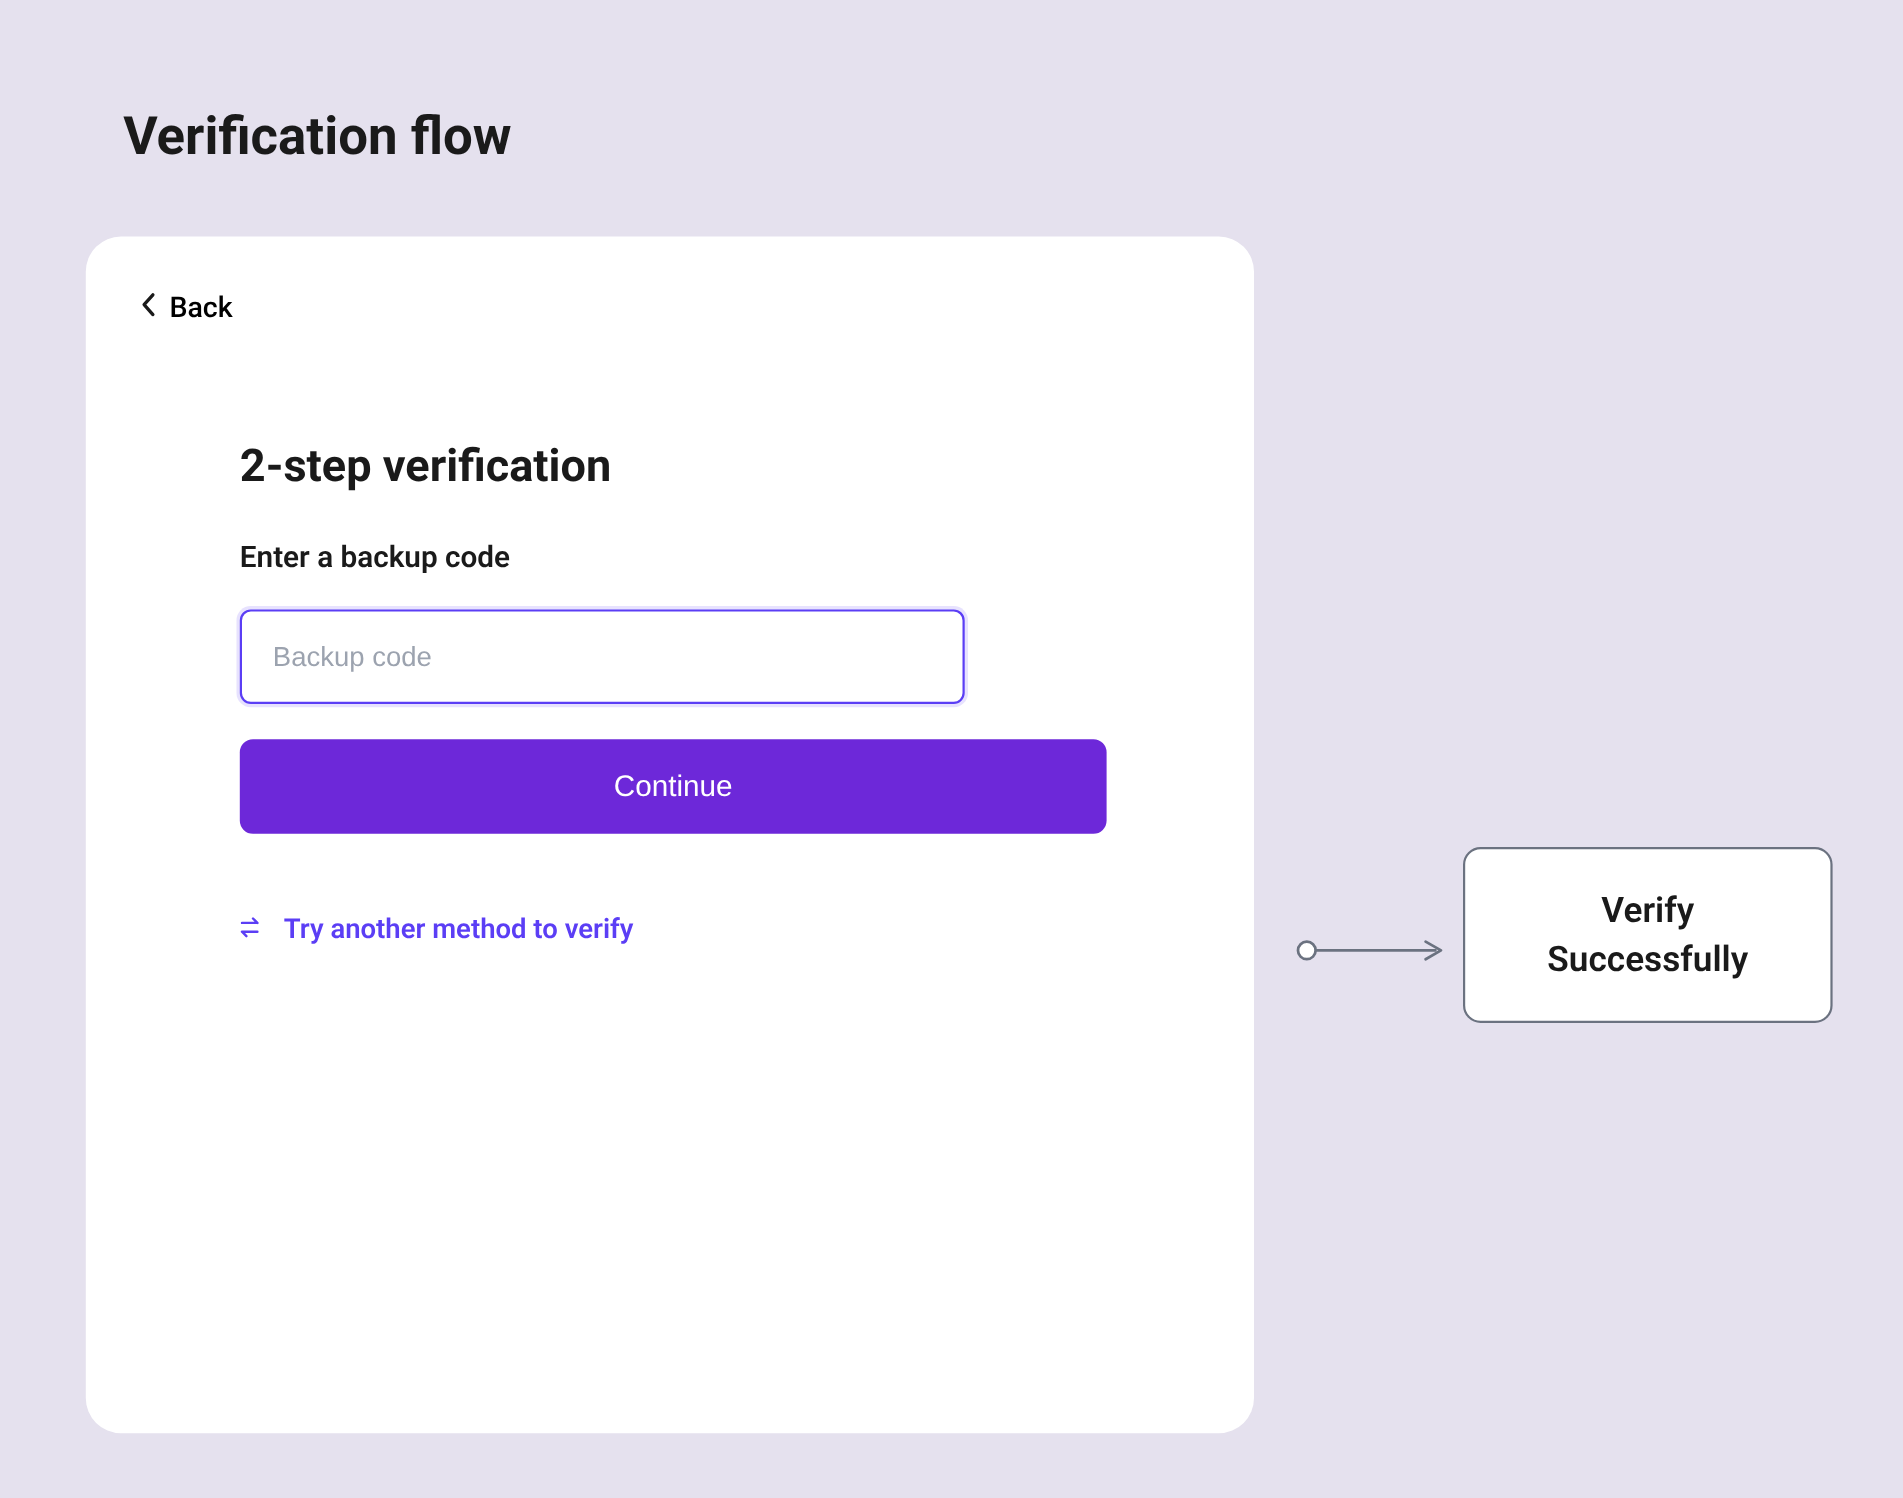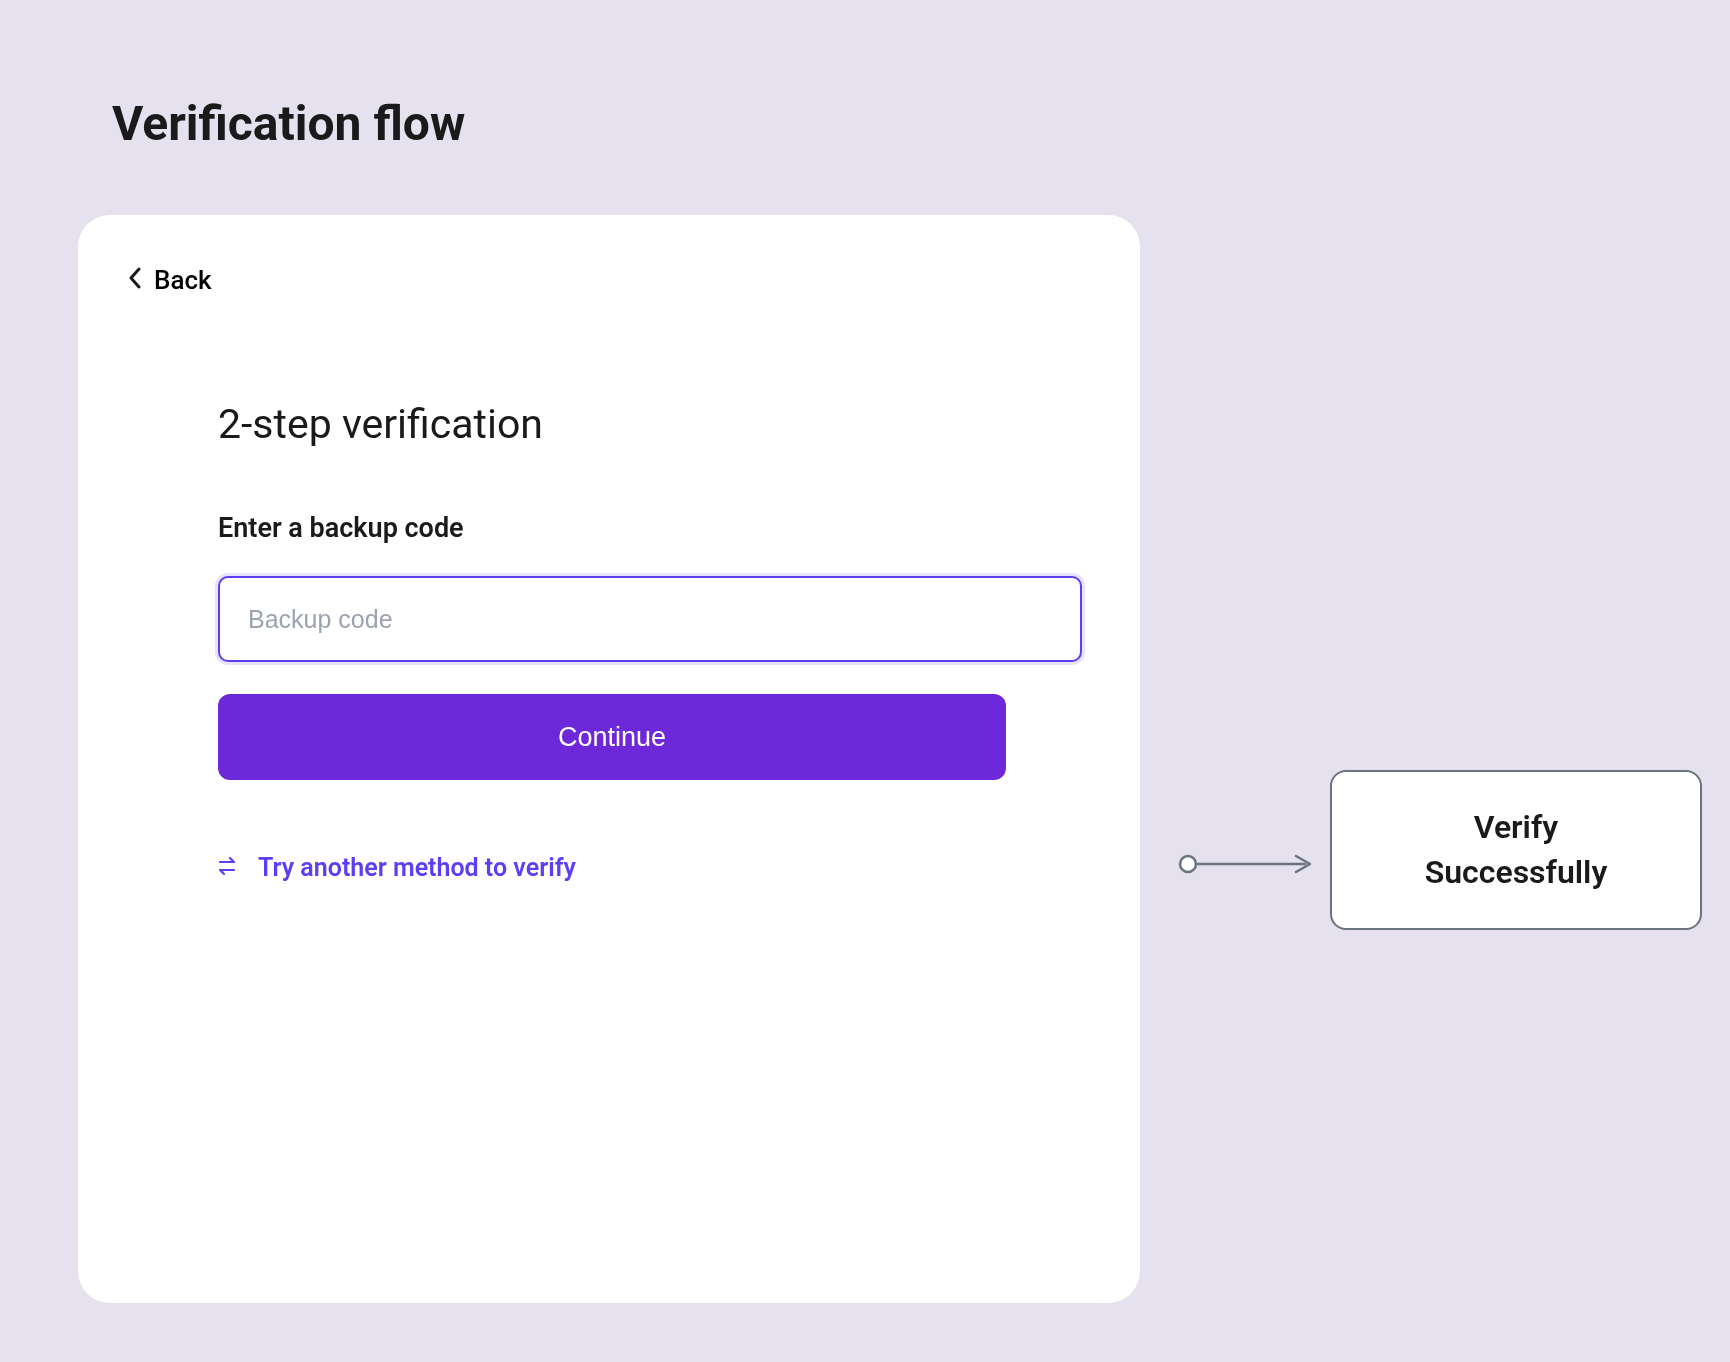--- a/index.html
+++ b/index.html
@@ -51,42 +51,42 @@
       width: 14px;
       height: 22px;
     }
     
     .content {
       padding: 105px 90px 0 90px;
     }
     
     .heading {
       font-size: 41px;
-      font-weight: 400;
-      color: #1a1a1a;
-      margin-bottom: 64px;
+      font-weight: 700;
+      color: #1a1a1a;
+      margin-bottom: 42px;
     }
     
     .subheading {
       font-size: 27px;
       font-weight: 600;
       color: #1a1a1a;
       margin-bottom: 32px;
     }
     
     .description {
       font-size: 25px;
       color: #6b7280;
       line-height: 1.5;
       margin-bottom: 46px;
       max-width: 680px;
     }
     
     .input-field {
-      width: 864px;
+      width: 659px;
       height: 86px;
       border: 2px solid #5B3EF5;
       border-radius: 10px;
       padding: 0 28px;
       font-size: 25px;
       color: #1a1a1a;
       outline: none;
       margin-bottom: 32px;
       box-shadow: 0 0 0 3px rgba(91, 62, 245, 0.15);
     }
@@ -134,21 +134,21 @@
     
     .flow-arrow svg {
       width: 144px;
       height: 24px;
     }
     
     .result-node {
       position: absolute;
       top: 770px;
       left: 1330px;
-      width: 372px;
+      width: 336px;
       height: 160px;
       background: #ffffff;
       border: 2px solid #6b7280;
       border-radius: 16px;
       display: flex;
       align-items: center;
       justify-content: center;
       text-align: center;
     }
     

